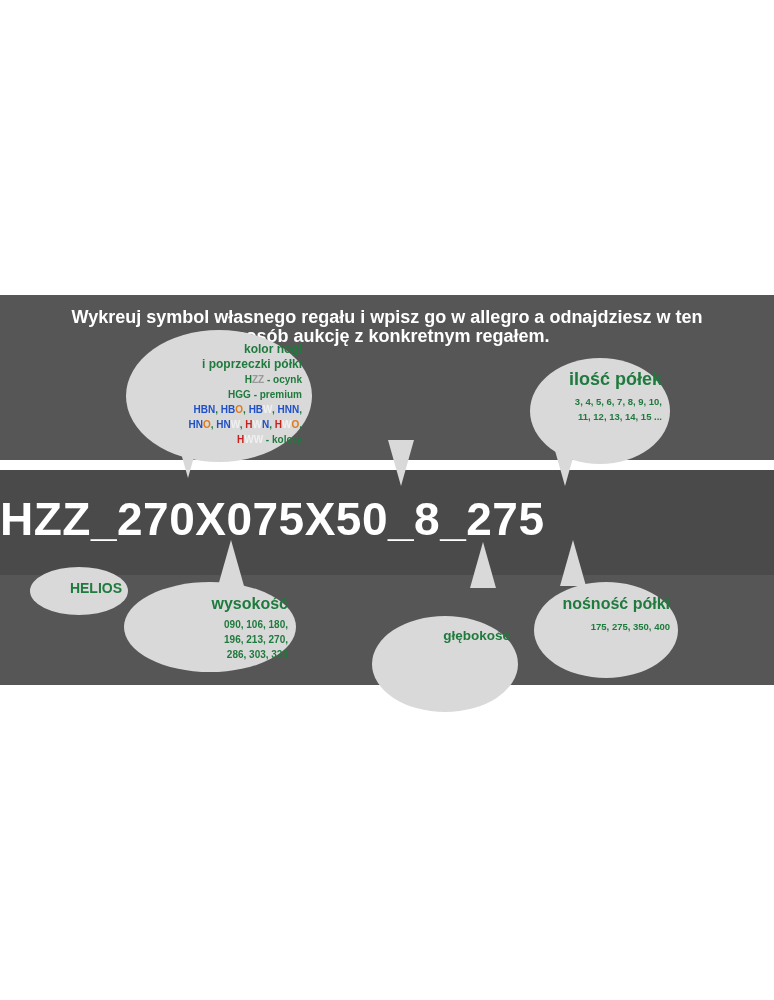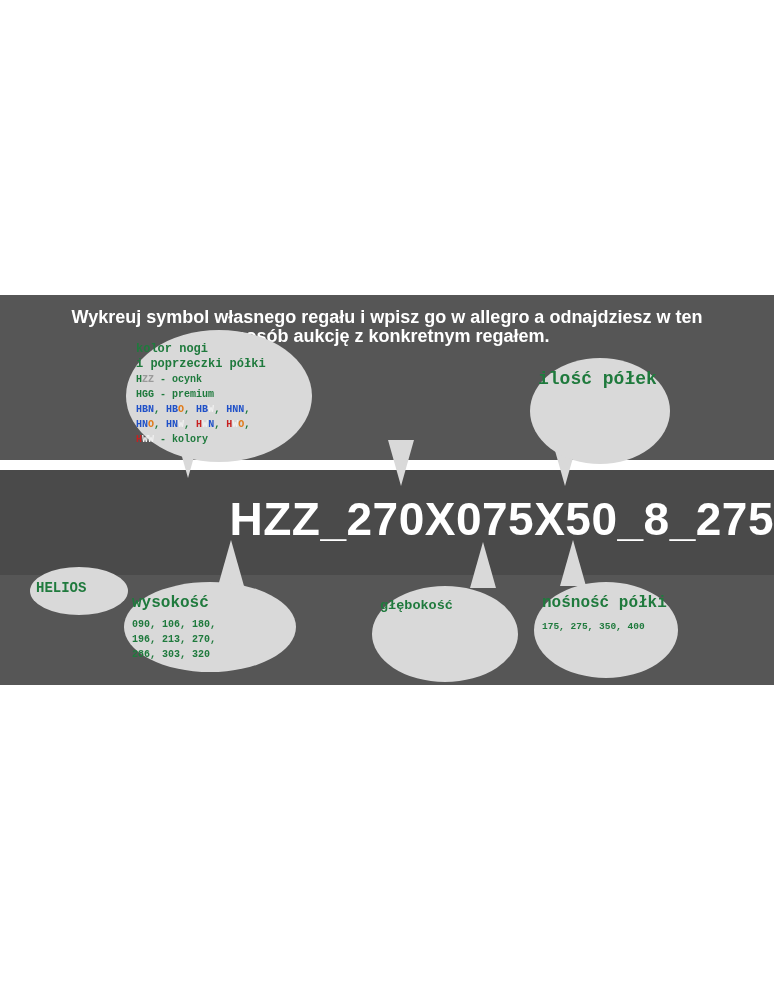--- a/index.html
+++ b/index.html
@@ -60,37 +60,36 @@
     font-weight: bold;
     line-height: 19px;
   }
 
   
   .code {
     position: absolute;
     top: 492px;
     left: 0;
     width: 774px;
-    text-align: right;
+    text-align: left;
     color: #ffffff;
     font-size: 46px;
     font-weight: bold;
     letter-spacing: 0.5px;
   }
 
   
   .bubble {
     position: absolute;
     background: #d9d9d9;
     border-radius: 50% / 50%;
     box-sizing: border-box;
-    text-align: left;
+    text-align: right;
     color: #1f7a3d;
     z-index: 5;
-    font-family: Liberation Mono, monospace;
   }
   .bubble .b-title {
     font-weight: bold;
     color: #1f7a3d;
     line-height: 15px;
   }
   .bubble .b-body {
     font-weight: bold;
     line-height: 15px;
   }
@@ -146,21 +145,21 @@
 
   #bubble-wysokosc {
     left: 124px; top: 582px; width: 172px; height: 90px;
     padding: 14px 8px 0 8px;
   }
   #bubble-wysokosc .b-title { font-size: 16px; }
   #bubble-wysokosc .b-body { font-size: 10px; margin-top: 6px; }
   #tail-wysokosc { left: 218px; top: 540px; }
 
   #bubble-glebokosc {
-    left: 372px; top: 586px; width: 146px; height: 96px;
+    left: 372px; top: 616px; width: 146px; height: 96px;
     padding: 12px 8px 0 8px;
   }
   #bubble-glebokosc .b-title { font-size: 13.5px; }
   #bubble-glebokosc .b-body { font-size: 9.5px; margin-top: 6px; }
   #tail-glebokosc { left: 470px; top: 542px; }
 
   #bubble-nosnosc {
     left: 534px; top: 582px; width: 144px; height: 96px;
     padding: 14px 8px 0 8px;
   }
@@ -204,20 +203,24 @@
       <div class="nowrap"><span class="c-blue">HN</span><span class="c-orange">O</span><span class="c-green">, </span><span class="c-blue">HN</span><span class="c-white">W</span><span class="c-green">, </span><span class="c-red">H</span><span class="c-white">W</span><span class="c-blue">N</span><span class="c-green">, </span><span class="c-red">H</span><span class="c-white">W</span><span class="c-orange">O</span><span class="c-green">,</span></div>
       <div class="nowrap"><span class="c-red">H</span><span class="c-white">WW</span><span class="c-green"> - kolory</span></div>
     </div>
   </div>
 
   <div class="tail tail-down" id="tail-szerokosc"></div>
 
   <div class="tail tail-down" id="tail-ilosc-polek"></div>
   <div class="bubble" id="bubble-ilosc-polek">
     <div class="b-title">ilość półek</div>
+    <div class="b-body">
+      <div>3, 4, 5, 6, 7, 8, 9, 10,</div>
+      <div>11, 12, 13, 14, 15 ...</div>
+    </div>
   </div>
 
   <div class="bubble" id="bubble-helios">
     <div class="b-title">HELIOS</div>
   </div>
 
   <div class="tail tail-up" id="tail-wysokosc"></div>
   <div class="bubble" id="bubble-wysokosc">
     <div class="b-title">wysokość</div>
     <div class="b-body">

